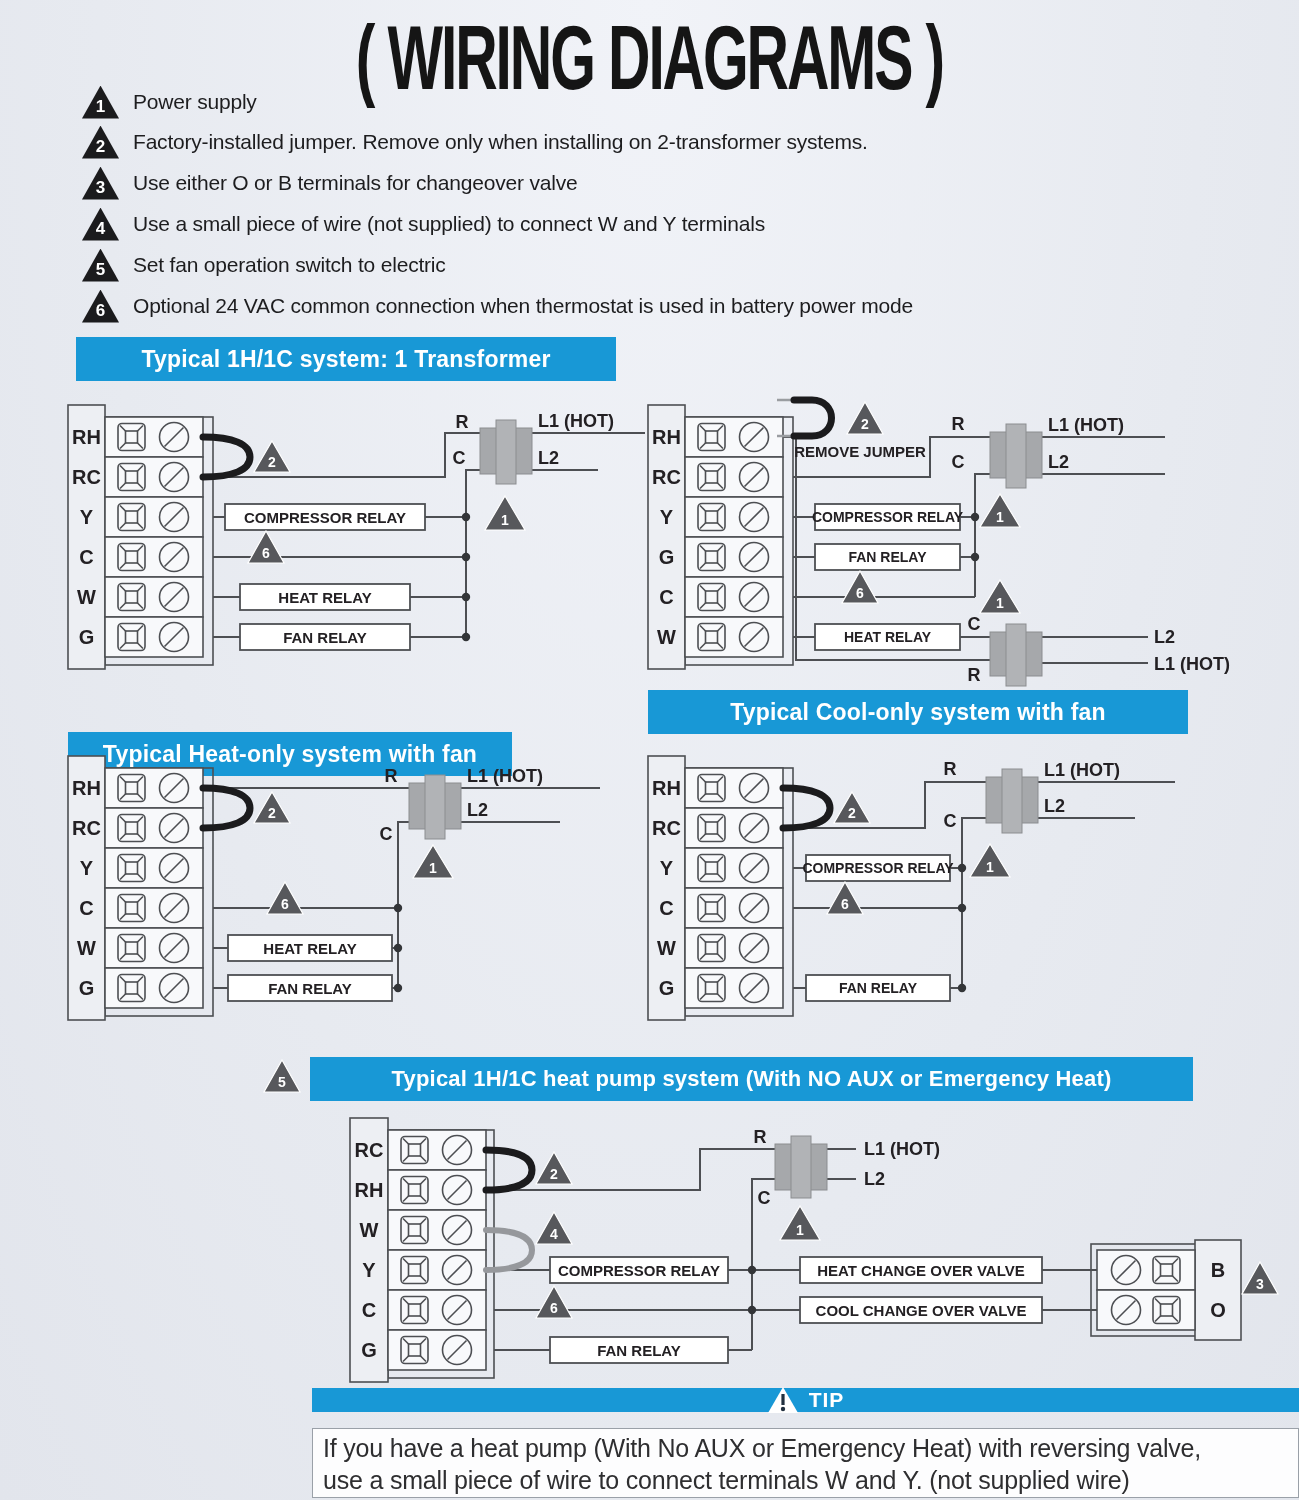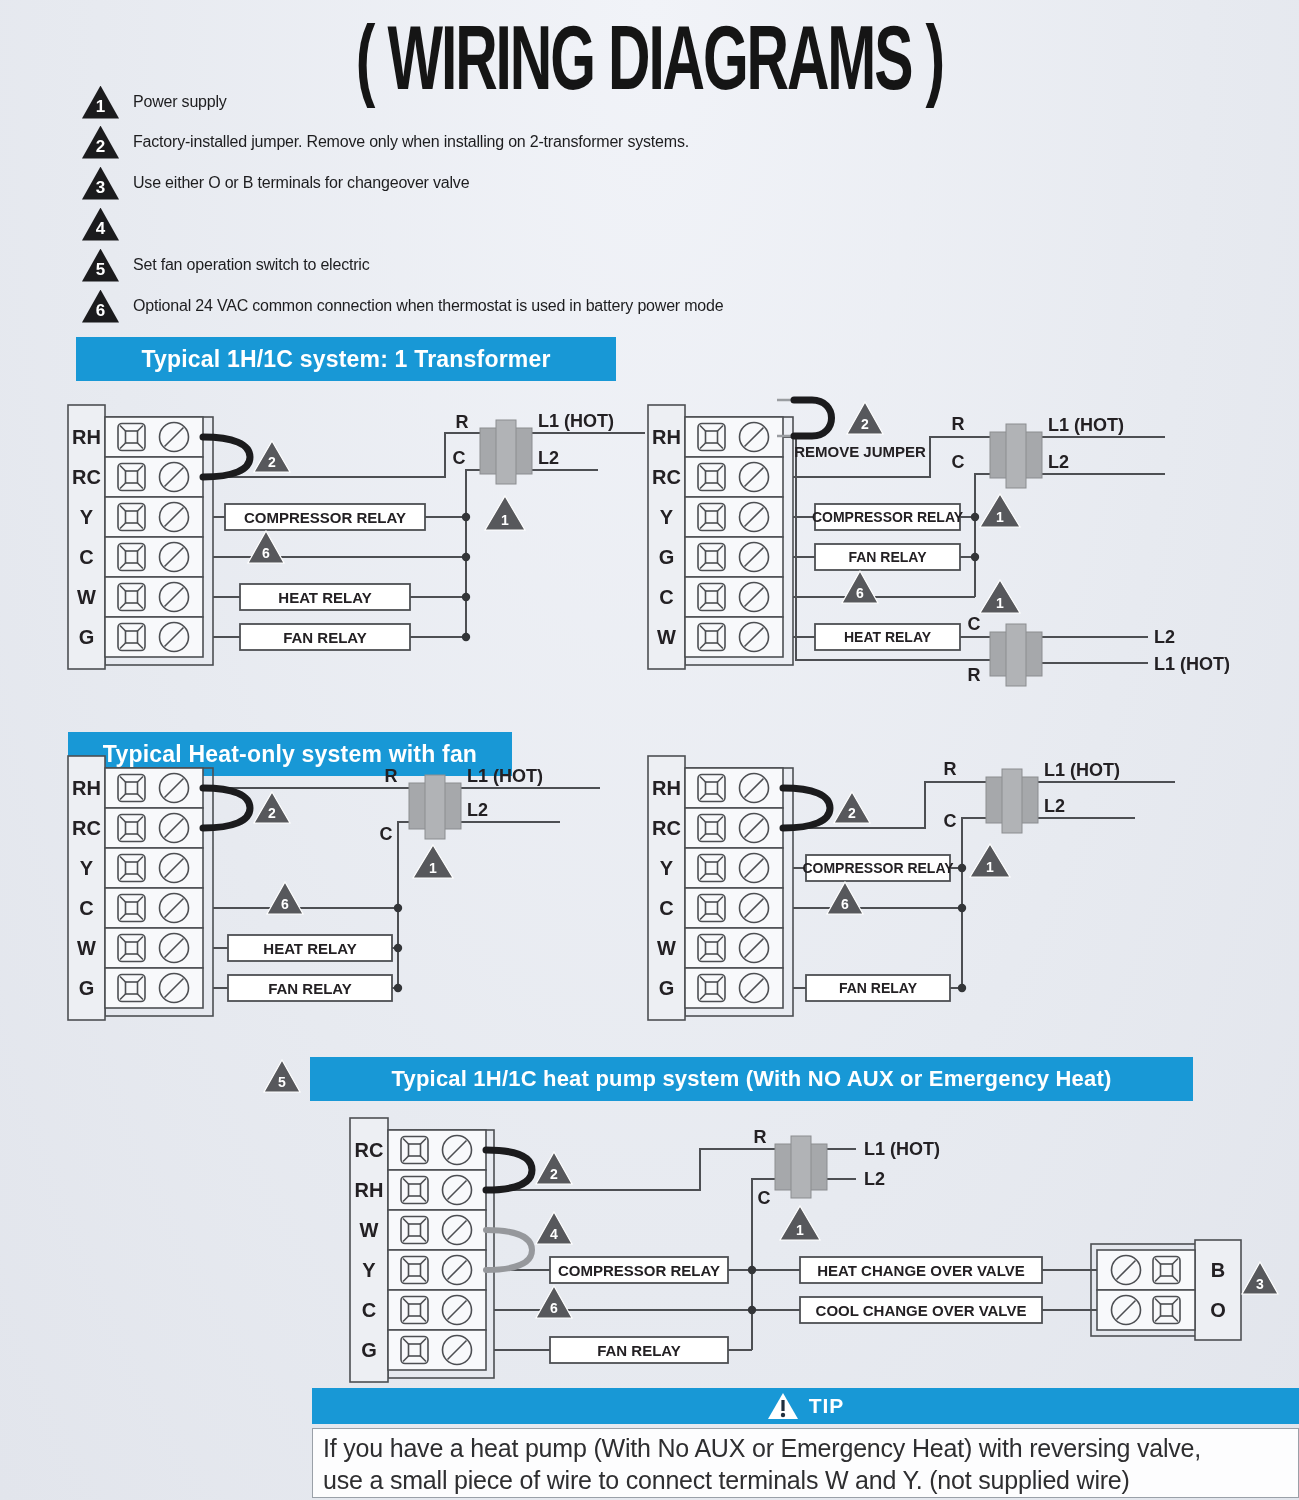--- a/index.html
+++ b/index.html
@@ -12,21 +12,21 @@
   #title-wrap{position:absolute;left:0;top:6px;width:100%;text-align:center;text-decoration:underline;}
   #title{display:inline-block;font-size:84px;font-weight:bold;color:#151515;
          letter-spacing:-3px;transform:scaleX(.70) scaleY(1.08);transform-origin:50% 0;white-space:nowrap;}
 
   
   .leg{position:absolute;left:82px;display:flex;align-items:center;height:36px;}
   .leg-tri{position:relative;width:37px;height:33px;background:#1b1b1d;
            clip-path:polygon(50% 0,100% 100%,0 100%);flex:0 0 auto;}
   .leg-num{position:absolute;left:0;top:9px;width:100%;text-align:center;
            color:#fff;font-weight:bold;font-size:17px;line-height:24px;}
-  .leg-txt{margin-left:14px;font-size:16px;color:#1d1d1f;letter-spacing:-.2px;white-space:nowrap;}
+  .leg-txt{margin-left:14px;font-size:21px;color:#1d1d1f;letter-spacing:-.2px;white-space:nowrap;}
 
   
   .hdr{position:absolute;height:44px;background:#1898d6;color:#fff;font-weight:bold;
        display:flex;align-items:center;justify-content:center;font-size:23px;letter-spacing:.2px;}
   #hdr5{font-size:22px;}
 
   
   #wiring{position:absolute;left:0;top:0;}
   .wire{stroke:#4d4f53;stroke-width:2;fill:none;}
   .thickb{stroke:#1b1b1d;stroke-width:7;fill:none;stroke-linecap:round;}
@@ -42,21 +42,21 @@
   .mkt{font-size:14px;font-weight:bold;fill:#ffffff;text-anchor:middle;}
   .tl{font-size:20px;font-weight:bold;fill:#232023;text-anchor:middle;}
   .pin{font-size:18px;font-weight:bold;fill:#232023;}
   .pinm{font-size:18px;font-weight:bold;fill:#232023;text-anchor:middle;}
   .bl{font-size:15px;font-weight:bold;fill:#232023;text-anchor:middle;}
   .bls{font-size:14px;font-weight:bold;fill:#232023;text-anchor:middle;}
   .xf{fill:#a6a8ab;stroke:#8b8d90;stroke-width:1;}
   .xfc{fill:#b1b3b6;stroke:#8b8d90;stroke-width:1;}
 
   
-  #tip-bar{position:absolute;left:312px;top:1388px;width:987px;height:36px;background:#1898d6;
+  #tip-bar{position:absolute;left:312px;top:1388px;width:987px;height:24px;background:#1898d6;
            display:flex;align-items:center;justify-content:center;gap:10px;}
   #tip-label{color:#fff;font-weight:bold;font-size:21px;letter-spacing:1px;}
   #tip-box{position:absolute;left:312px;top:1428px;width:987px;height:70px;background:#fdfdfe;
            border:1px solid #9aa0a8;box-sizing:border-box;padding:3px 10px;
            font-size:25px;color:#2e2e30;letter-spacing:-.2px;line-height:32px;white-space:nowrap;}
 </style>
 </head>
 <body>
 
 <div id="page">
@@ -80,36 +80,38 @@
   <div class="leg" style="top:165px">
     <span class="leg-tri">
         <span class="leg-num">3</span>
       </span>
     <span class="leg-txt">Use either O or B terminals for changeover valve</span>
   </div>
   <div class="leg" style="top:206px">
     <span class="leg-tri">
         <span class="leg-num">4</span>
       </span>
+    <span class="leg-txt">Use a small piece of wire (not supplied) to connect W and Y terminals</span>
   </div>
   <div class="leg" style="top:247px">
     <span class="leg-tri">
         <span class="leg-num">5</span>
       </span>
     <span class="leg-txt">Set fan operation switch to electric</span>
   </div>
   <div class="leg" style="top:288px">
     <span class="leg-tri">
         <span class="leg-num">6</span>
       </span>
     <span class="leg-txt">Optional 24 VAC common connection when thermostat is used in battery power mode</span>
   </div>
 
   <div class="hdr" style="left:76px;top:337px;width:540px">Typical 1H/1C system: 1 Transformer</div>
   <div class="hdr" style="left:68px;top:732px;width:444px">Typical Heat-only system with fan</div>
+  <div class="hdr" style="left:648px;top:690px;width:540px">Typical Cool-only system with fan</div>
   <div class="hdr" id="hdr5" style="left:310px;top:1057px;width:883px">Typical 1H/1C heat pump system (With NO AUX or Emergency Heat)</div>
 
   <svg id="wiring" width="1299" height="1500" viewBox="0 0 1299 1500">
     <defs>
       <g id="cell">
         <rect class="cellrect" x="0" y="0" width="98" height="40"></rect>
         <rect class="ic" x="13" y="6.5" width="27" height="27" rx="4"></rect>
         <rect class="ic" x="20.5" y="14" width="12" height="12"></rect>
         <line class="ic" x1="15" y1="8.5" x2="21" y2="14.5"></line>
         <line class="ic" x1="38" y1="8.5" x2="32" y2="14.5"></line>

